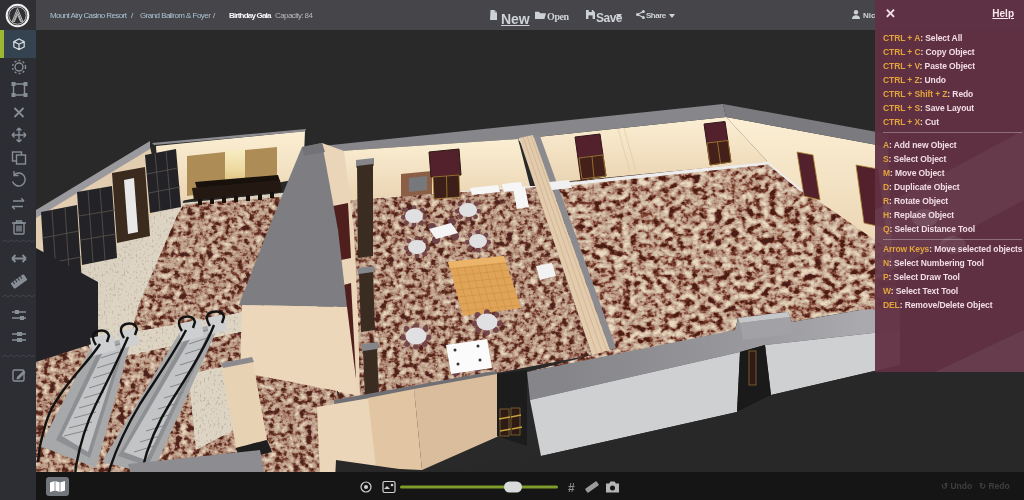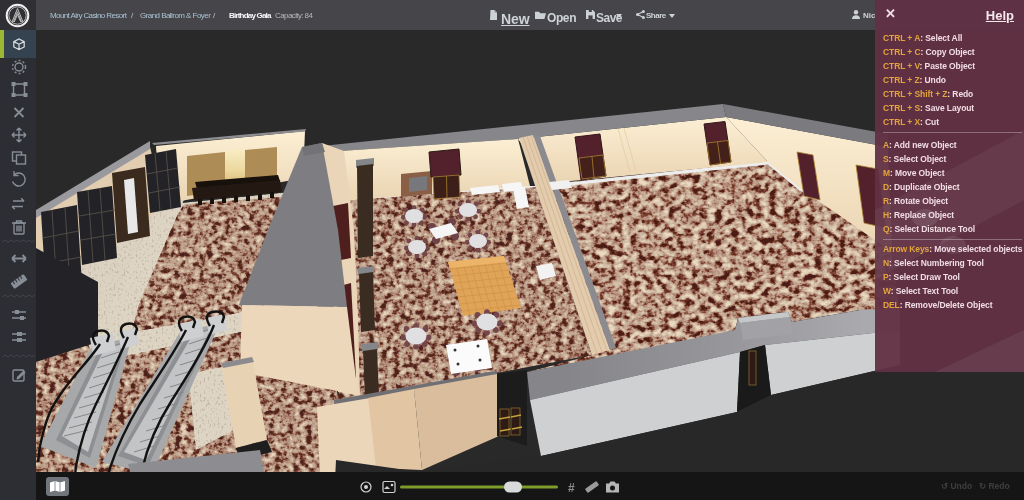--- a/index.html
+++ b/index.html
@@ -351,21 +351,21 @@
 <div class="abs" style="left:275px;top:11px;font-size:8px;letter-spacing:-0.6px;color:#b4b8bc;white-space:nowrap;">Capacity: 84</div>
 
 <svg class="abs" style="left:489px;top:10px" width="9" height="10" viewBox="0 0 9 10">
       <path d="M1.5,0 h4 l2.5,2.5 v7.5 h-7 z" fill="#cdd2d6"></path>
       <path d="M5.5,0 l2.5,2.5 h-2.5 z" fill="#8b9096"></path>
     </svg>
 <div class="abs" style="left:501px;top:11px;font-size:14px;letter-spacing:-0.1px;color:#ced3d7;font-weight:bold;text-decoration:underline;">New</div>
 <svg class="abs" style="left:535px;top:11px" width="11" height="8" viewBox="0 0 11 8">
       <path d="M0,0.8 h4 l1.2,1.5 H11 l-1.6,5.7 H0 z" fill="#cdd2d6"></path>
     </svg>
-<div class="abs" style="left:547px;top:11px;font-size:12px;letter-spacing:-0.4px;color:#ced3d7;font-weight:bold;">Open</div>
+<div class="abs" style="left:547px;top:11px;font-size:10px;letter-spacing:-0.4px;color:#ced3d7;font-weight:bold;font-family:Liberation Serif, serif;">Open</div>
 <svg class="abs" style="left:586px;top:10px" width="9" height="9" viewBox="0 0 9 9">
       <path d="M0,0 h6.7 l2.3,2.3 v6.7 h-9 z" fill="#cdd2d6"></path>
       <rect x="2.4" y="5.4" width="4.2" height="3.6" fill="#46464a"></rect>
       <rect x="2.8" y="0" width="3" height="2" fill="#46464a"></rect>
     </svg>
 <div class="abs" style="left:596px;top:11px;font-size:12px;letter-spacing:-0.5px;color:#ced3d7;font-weight:bold;">Save</div>
 <svg class="abs" style="left:616px;top:14px" width="6" height="4" viewBox="0 0 6 4">
       <path d="M0,0 h6 l-3,4 z" fill="#ced3d7"></path>
     </svg>
 <svg class="abs" style="left:636px;top:10px" width="9" height="9" viewBox="0 0 9 9">
@@ -488,21 +488,21 @@
       </g>
   <path d="M246,3.5 h3 l1.5,-2 h4 l1.5,2 h3 v9 h-13 z" fill="#b5b5b5"></path>
       <circle cx="252.5" cy="8" r="2.5" fill="#151515"></circle>
 </svg>
 
 <div class="abs" style="left:941px;top:481px;font-size:8.5px;color:#3f3f3f;font-weight:bold;">↺ Undo</div>
 <div class="abs" style="left:979px;top:481px;font-size:8.5px;color:#3f3f3f;font-weight:bold;">↻ Redo</div>
 
 <div class="abs" style="left:875px;top:0;width:149px;height:372px;background:rgba(97,48,67,0.95);overflow:hidden;">
   <div style="position:absolute;left:10px;top:6px;font-size:13px;font-weight:bold;color:#f2dfe5;">✕</div>
-  <div style="position:absolute;right:10px;top:8px;font-size:13px;font-weight:bold;color:#f6e8ec;text-decoration:underline;">Help</div>
+  <div style="position:absolute;right:10px;top:8px;font-size:10px;font-weight:bold;color:#f6e8ec;text-decoration:underline;">Help</div>
   <svg style="position:absolute;left:0;top:0" width="149" height="372" viewBox="0 0 149 372">
     <polygon points="0,210 149,130 149,200 0,280" fill="rgba(255,255,255,0.05)"></polygon>
     <polygon points="60,372 149,330 149,372" fill="rgba(255,255,255,0.06)"></polygon>
     <ellipse cx="50" cy="218" rx="13" ry="9" fill="rgba(255,255,255,0.10)"></ellipse>
     <ellipse cx="78" cy="245" rx="13" ry="9" fill="rgba(255,255,255,0.09)"></ellipse>
   </svg>
   <div id="hp" style="position:absolute;left:8px;top:31px;width:139px;font-size:8.5px;font-weight:bold;color:#f2dde3;line-height:14px;letter-spacing:-0.1px;">
     <div style="white-space:nowrap"><span style="color:#e3a43c">CTRL + A</span>: Select All</div>
     <div style="white-space:nowrap"><span style="color:#e3a43c">CTRL + C</span>: Copy Object</div>
     <div style="white-space:nowrap"><span style="color:#e3a43c">CTRL + V</span>: Paste Object</div>

